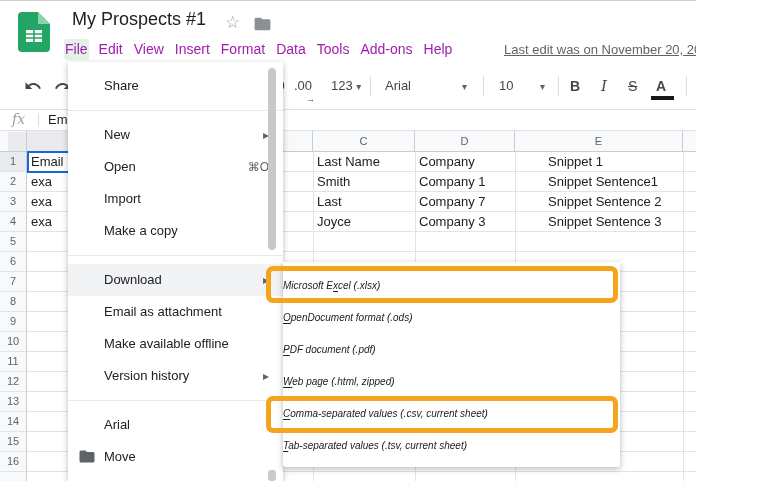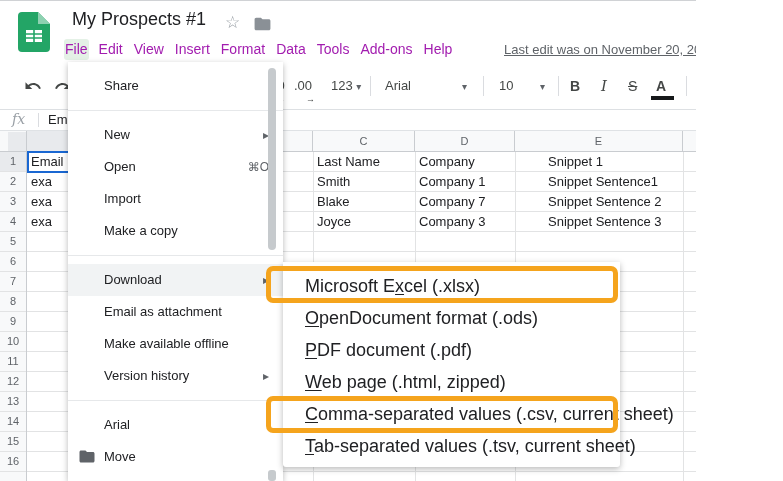--- a/index.html
+++ b/index.html
@@ -66,21 +66,21 @@
   .fm-divider{border-top:1px solid #e6e8ea;margin:8px 0;}
   .fm-shortcut{position:absolute;right:14px;font-size:12px;color:#5f6368;}
   .fm-arrow::after{content:"▸";position:absolute;right:14px;font-size:12px;color:#5f6368;}
   .fm-foldericon{position:absolute;left:10px;top:8px;}
   #menu-scroll-thumb{position:absolute;right:7px;top:6px;width:8px;height:182px;border-radius:4px;background:#c6cacd;}
   #menu-scroll-thumb2{position:absolute;right:7px;top:408px;width:8px;height:11px;border-radius:3px;background:#c6cacd;}
 
   
   #download-submenu{position:absolute;left:283px;top:262px;width:337px;height:205px;background:#fff;border-radius:0 0 3px 3px;
     box-shadow:0 2px 6px rgba(0,0,0,.28);z-index:50;padding-top:8px;box-sizing:border-box;}
-  .dl-item{height:32px;line-height:32px;padding-left:22px;font-size:18px;color:#202124;white-space:nowrap;}
+  .dl-item{height:32px;line-height:32px;font-size:10px;color:#202124;white-space:nowrap;font-style:italic;}
   .mn{text-decoration:underline;text-underline-offset:2px;}
 
   
   .annotation{position:absolute;box-sizing:border-box;border:5px solid var(--orange);border-radius:7px;z-index:80;}
   #annotation-1{left:266px;top:266px;width:352px;height:37px;}
   #annotation-2{left:266px;top:396px;width:352px;height:37px;}
 </style>
 </head>
 <body>
 
@@ -203,21 +203,21 @@
   <div class="cell col-a r1">Email</div>
   <div class="cell col-a r2">exa</div>
   <div class="cell col-a r3">exa</div>
   <div class="cell col-a r4">exa</div>
   <div class="cell col-c r1">Last Name</div>
   <div class="cell col-d r1">Company</div>
   <div class="cell col-e r1">Snippet 1</div>
   <div class="cell col-c r2">Smith</div>
   <div class="cell col-d r2">Company 1</div>
   <div class="cell col-e r2">Snippet Sentence1</div>
-  <div class="cell col-c r3">Blake</div>
+  <div class="cell col-c r3">Last</div>
   <div class="cell col-d r3">Company 7</div>
   <div class="cell col-e r3">Snippet Sentence 2</div>
   <div class="cell col-c r4">Joyce</div>
   <div class="cell col-d r4">Company 3</div>
   <div class="cell col-e r4">Snippet Sentence 3</div>
   <div id="selection"></div>
 
   <div id="file-menu">
     <div class="fm-item"><span>Share</span></div>
     <div class="fm-divider"></div>

